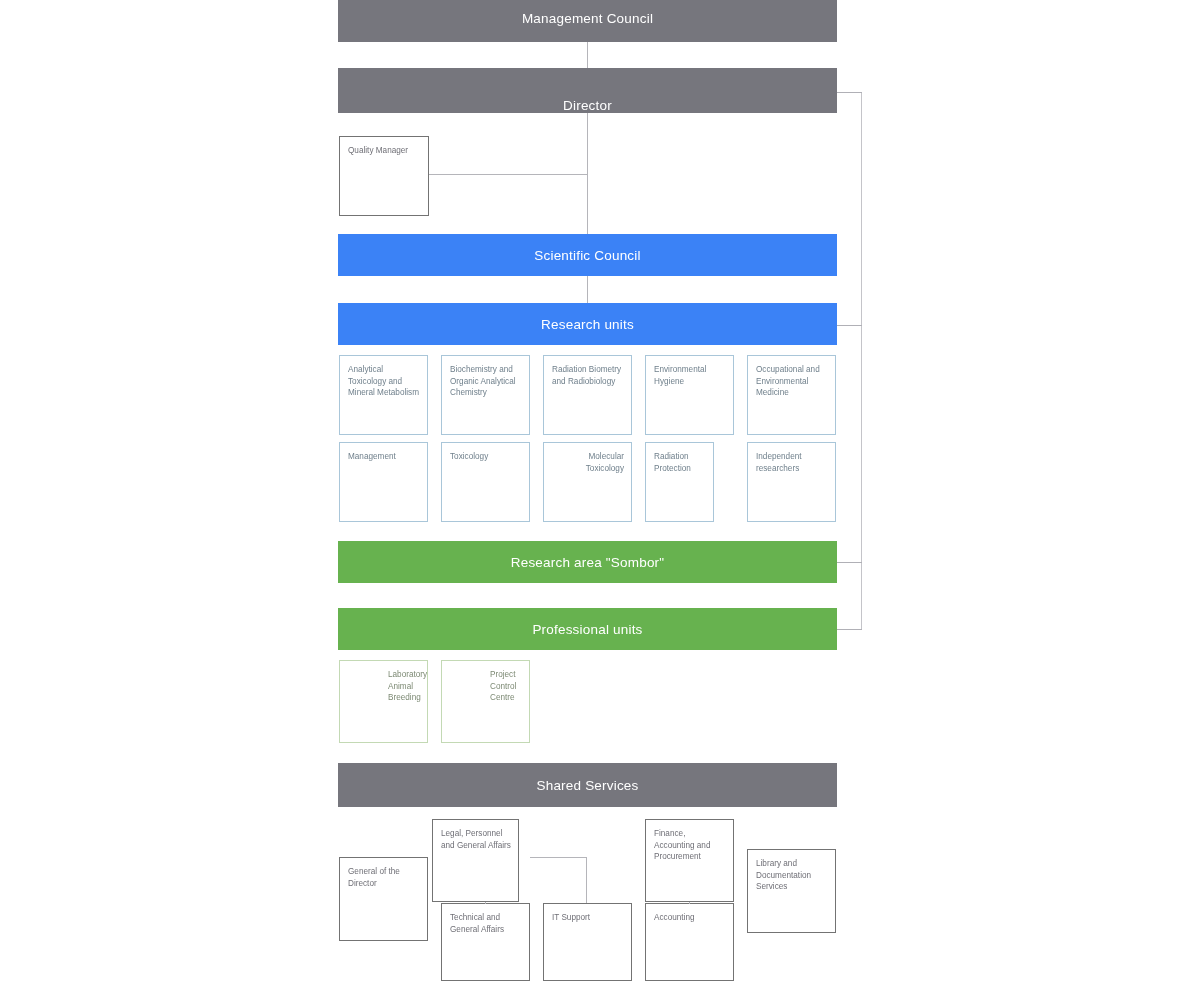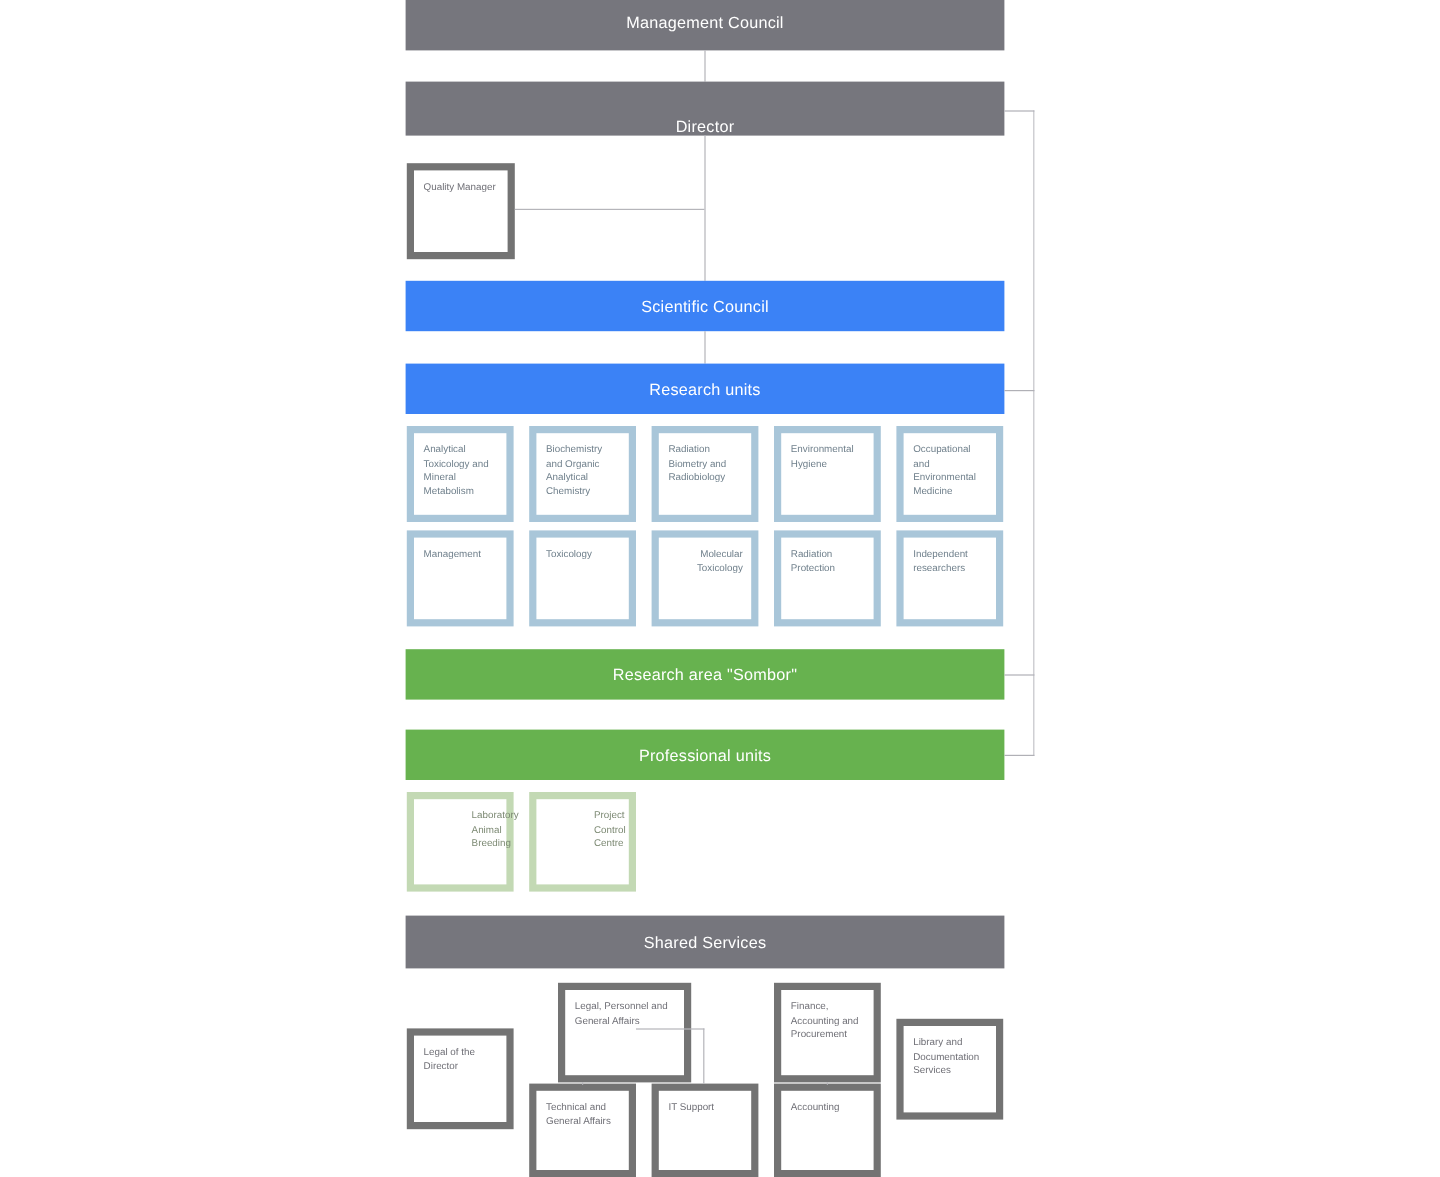--- a/index.html
+++ b/index.html
@@ -40,21 +40,21 @@
   }
   .bar.gray  { background: #76767d; }
   .bar.blue  { background: #3b82f6; }
   .bar.green { background: #67b24f; }
 
   
   .box {
     position: absolute;
     background: #ffffff;
     box-sizing: border-box;
-    border: 6px solid #737373;
+    border: 1px solid #737373;
     color: #6f6f76;
     font-size: 8.2px;
     line-height: 11.5px;
     padding: 8px 7px 4px 8px;
     filter: blur(.6px);
   }
   .box.blue-edge  { border-color: #a9c6d9; color: #70808c; }
   .box.green-edge { border-color: #c3d9b4; color: #7d8a74; padding-left: 48px; }
 
   
@@ -130,21 +130,21 @@
 
   <div class="box blue-edge" style="left:339px;top:442px;width:89px;height:80px;">
     <span>Management</span>
   </div>
   <div class="box blue-edge" style="left:441px;top:442px;width:89px;height:80px;">
     <span>Toxicology</span>
   </div>
   <div class="box blue-edge" style="left:543px;top:442px;width:89px;height:80px;text-align:right;">
     <span>Molecular Toxicology</span>
   </div>
-  <div class="box blue-edge" style="left:645px;top:442px;width:89px;height:80px;">
+  <div class="box blue-edge" style="left:645px;top:442px;width:69px;height:80px;">
     <span>Radiation Protection</span>
   </div>
   <div class="box blue-edge" style="left:747px;top:442px;width:89px;height:80px;">
     <span>Independent researchers</span>
   </div>
 
   <div class="bar green" style="top:541px;height:42px;">
     <span>Research area "Sombor"</span>
   </div>
 
@@ -157,24 +157,24 @@
   </div>
   <div class="box green-edge" style="left:441px;top:660px;width:89px;height:83px;">
     <span>Project Control Centre</span>
   </div>
 
   <div class="bar gray" style="top:763px;height:44px;">
     <span>Shared Services</span>
   </div>
 
   <div class="box" style="left:339px;top:857px;width:89px;height:84px;">
-    <span>Legal of the Director</span>
-  </div>
-
-  <div class="box" style="left:465px;top:819px;width:111px;height:83px;">
+    <span>General of the Director</span>
+  </div>
+
+  <div class="box" style="left:432px;top:819px;width:87px;height:83px;">
     <span>Legal, Personnel and General Affairs</span>
   </div>
   <div class="box" style="left:441px;top:903px;width:89px;height:78px;">
     <span>Technical and General Affairs</span>
   </div>
 
   <div class="vline" style="left:485px;top:902px;height:2px;"></div>
 
   <div class="box" style="left:543px;top:903px;width:89px;height:78px;">
     <span>IT Support</span>

